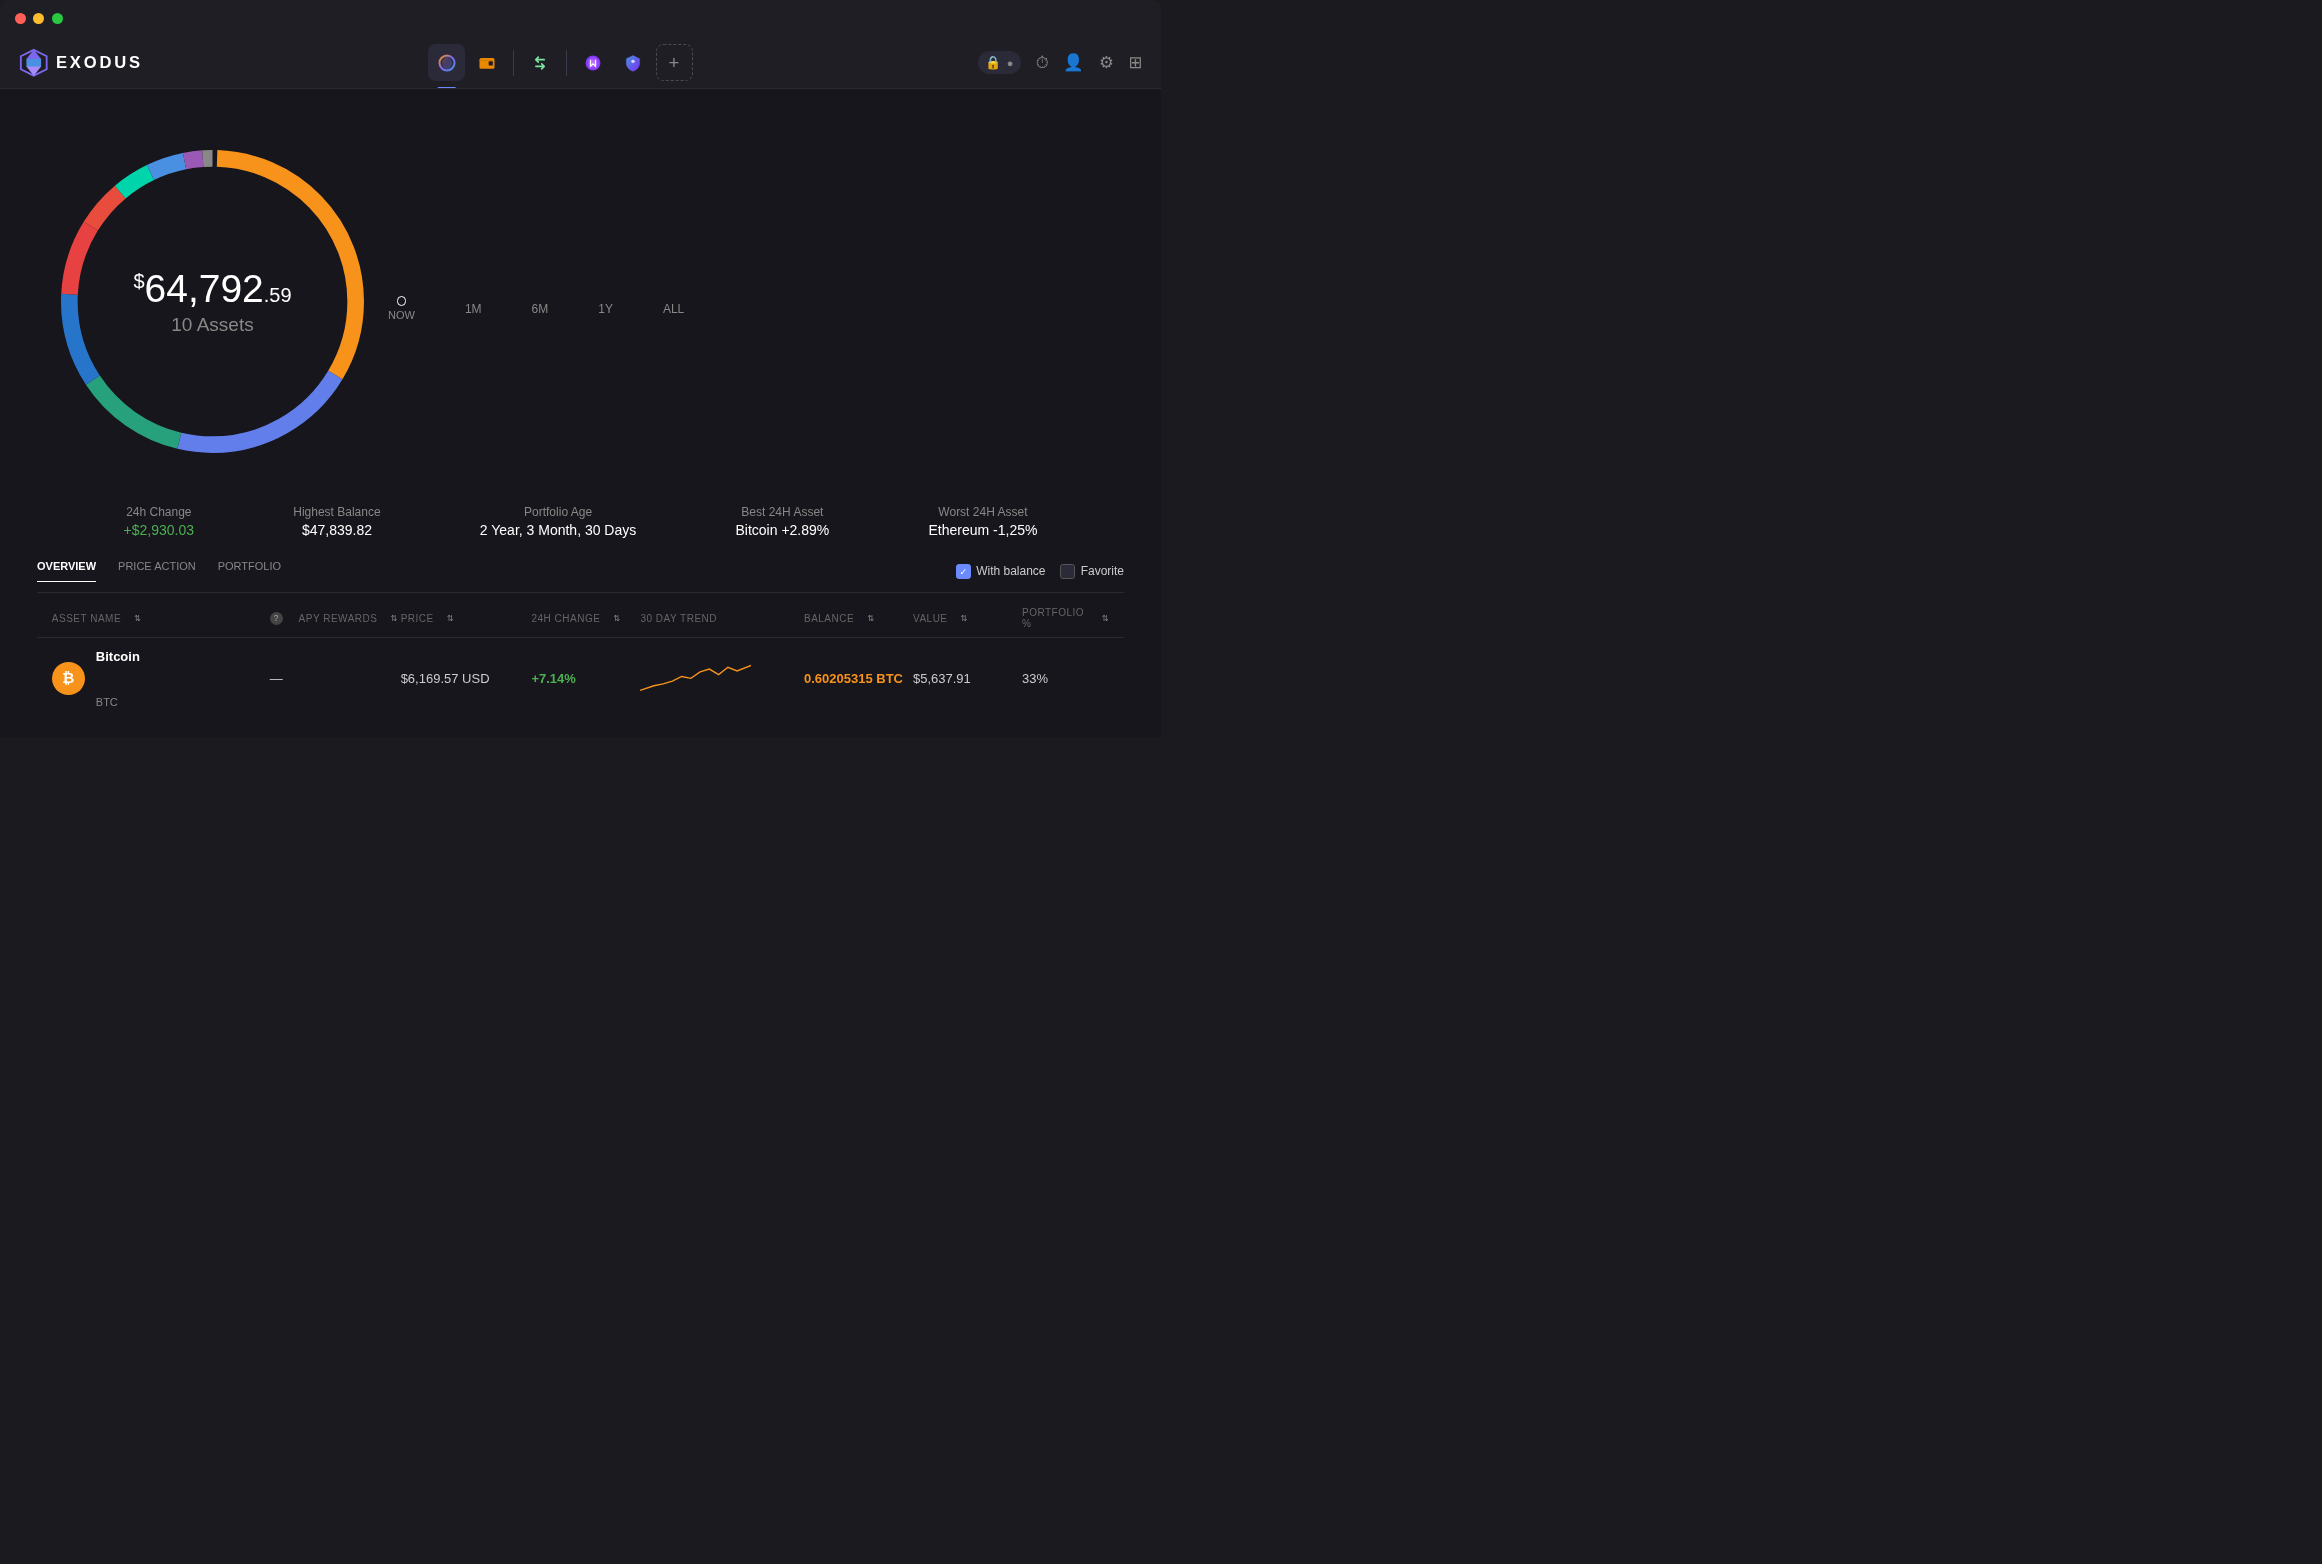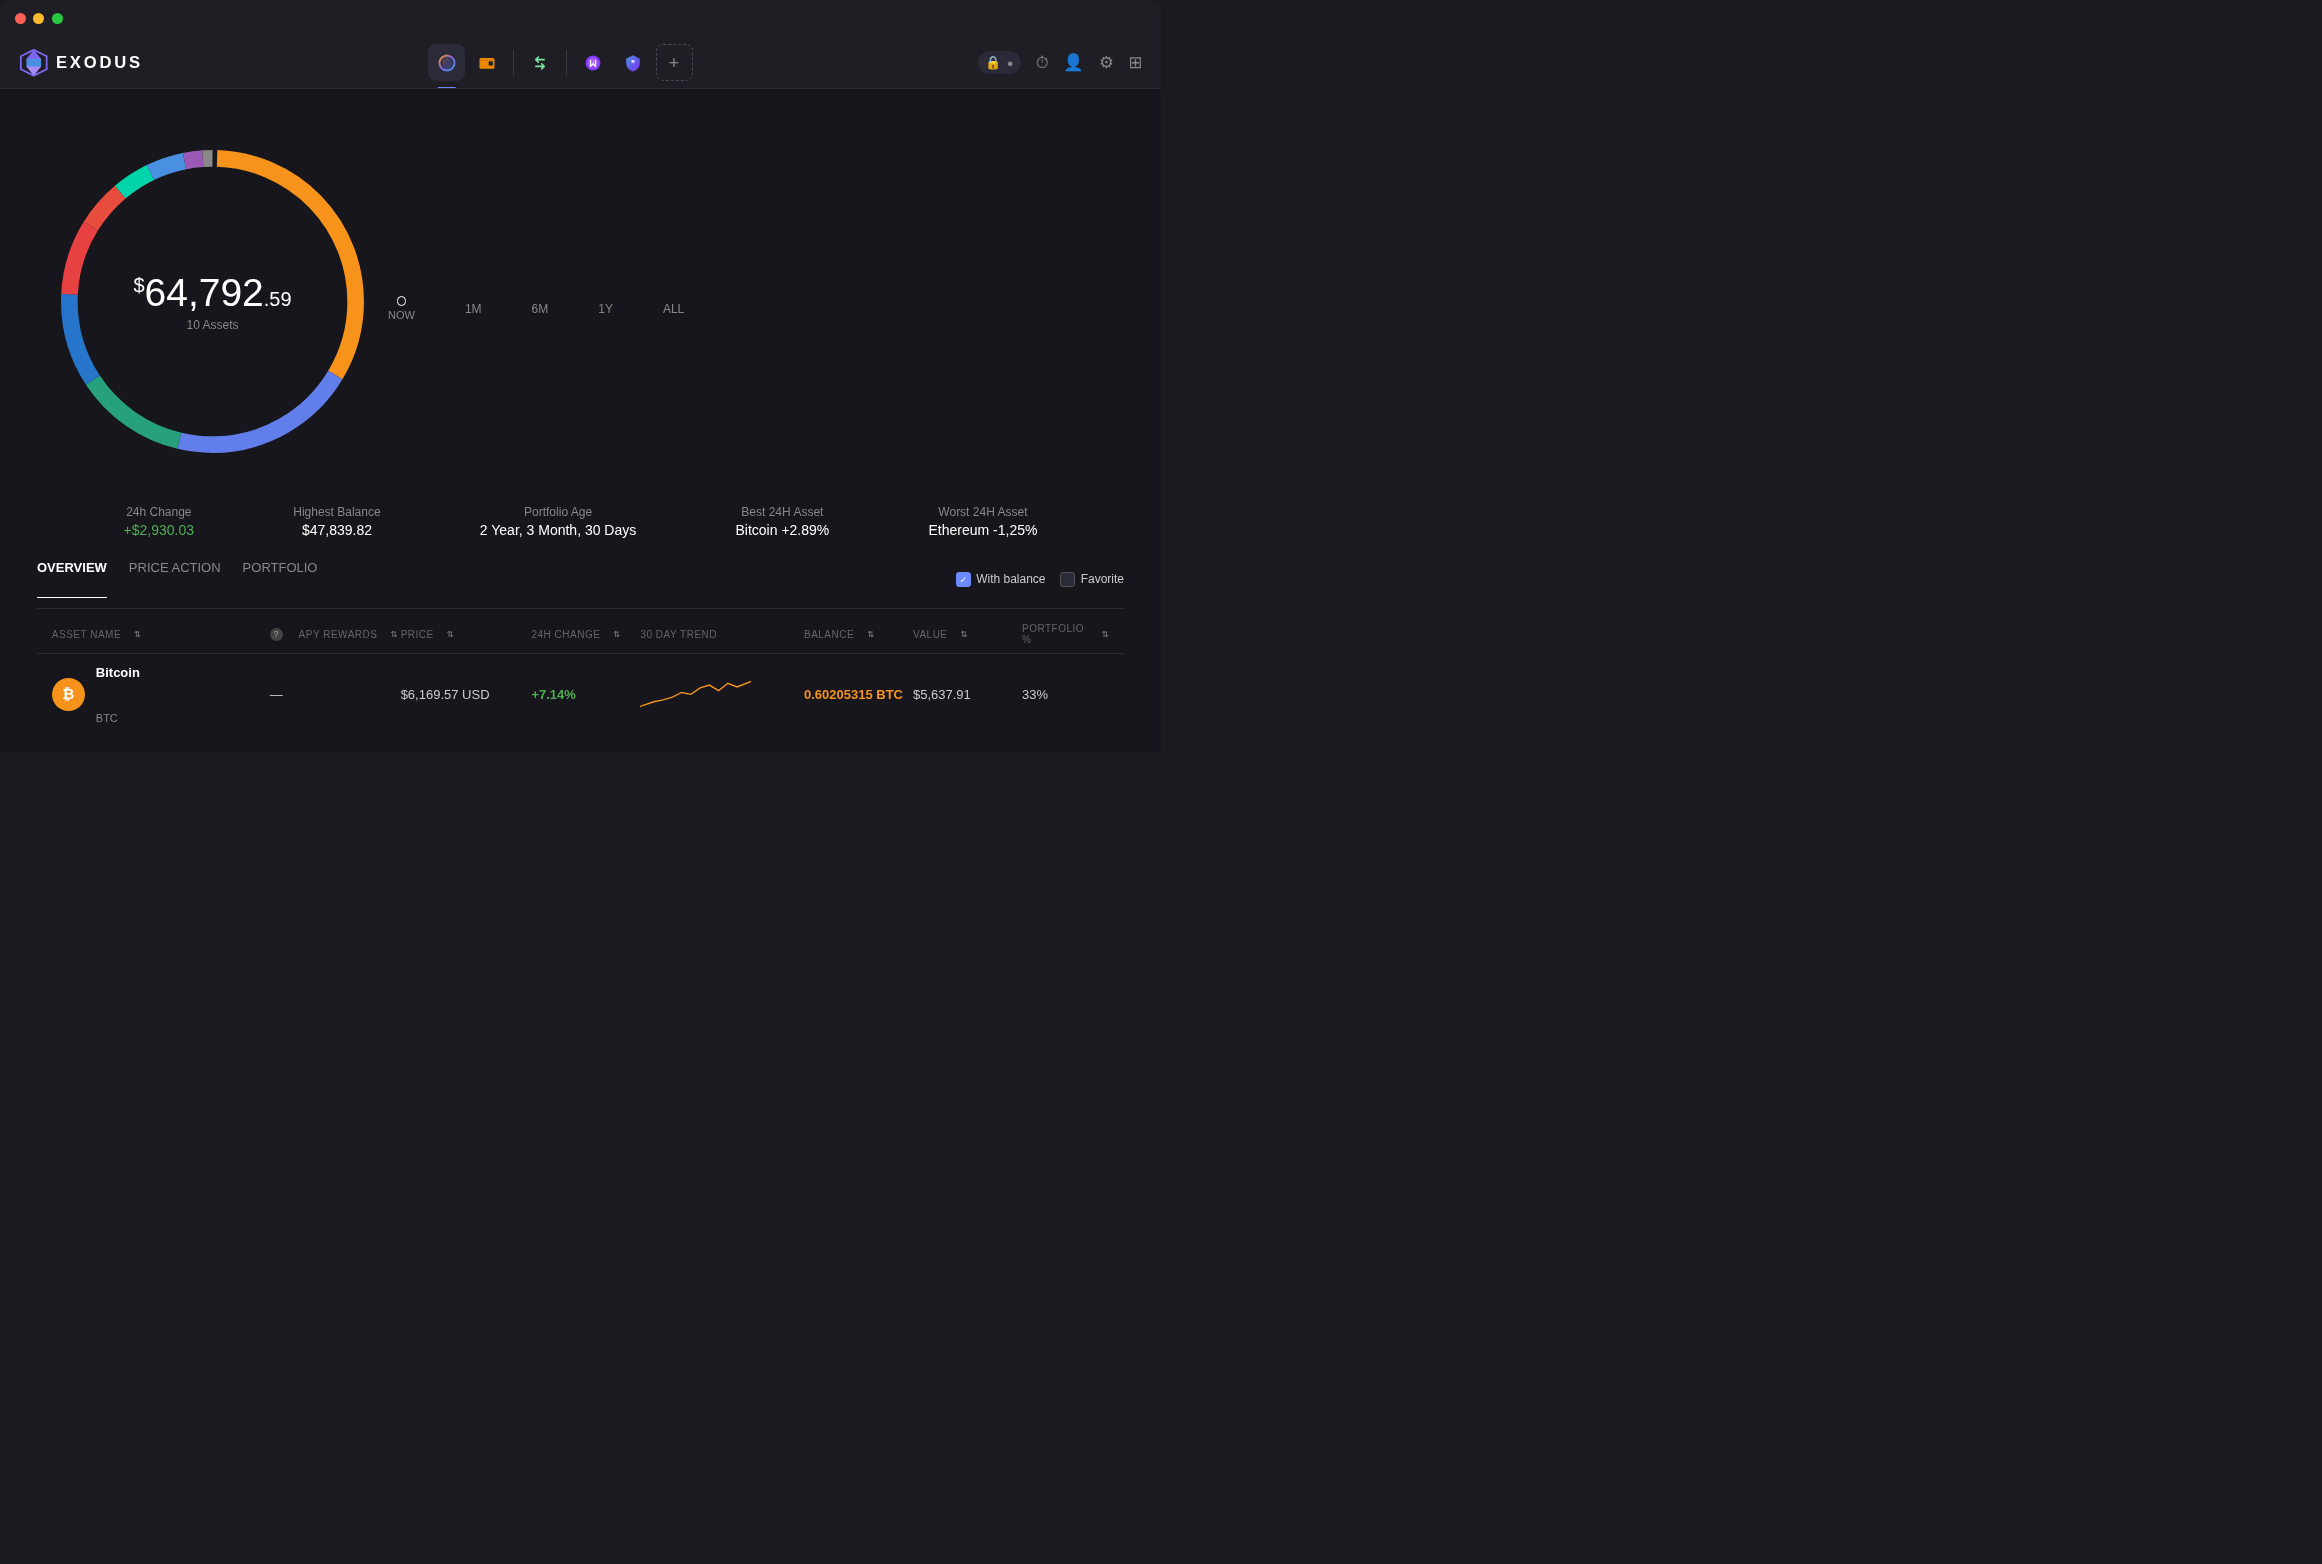--- a/index.html
+++ b/index.html
@@ -146,21 +146,21 @@
     }
     .donut-amount sup {
       font-size: 20px;
       vertical-align: super;
     }
     .donut-amount-cents {
       font-size: 20px;
       font-weight: 300;
     }
     .donut-assets {
-      font-size: 12px;
+      font-size: 19px;
       color: #888;
       margin-top: 3.7px;
     }
 
     
     .time-selector {
       display: flex;
       align-items: center;
       gap: 28px;
       margin-top: 14.8px;
@@ -219,24 +219,24 @@
       justify-content: space-between;
       margin-top: 22px;
       border-bottom: 0.9px solid #2a2a35;
       padding-bottom: 9.2px;
     }
     .tabs {
       display: flex;
       gap: 22px;
     }
     .tab {
-      font-size: 13px;
+      font-size: 11px;
       color: #888;
       cursor: pointer;
-      padding-bottom: 22px;
+      padding-bottom: 9px;
     }
     .tab.active {
       color: #fff;
       font-weight: 700;
       border-bottom: 1.8px solid #fff;
     }
     .tab-filters {
       display: flex;
       align-items: center;
       gap: 14.8px;

